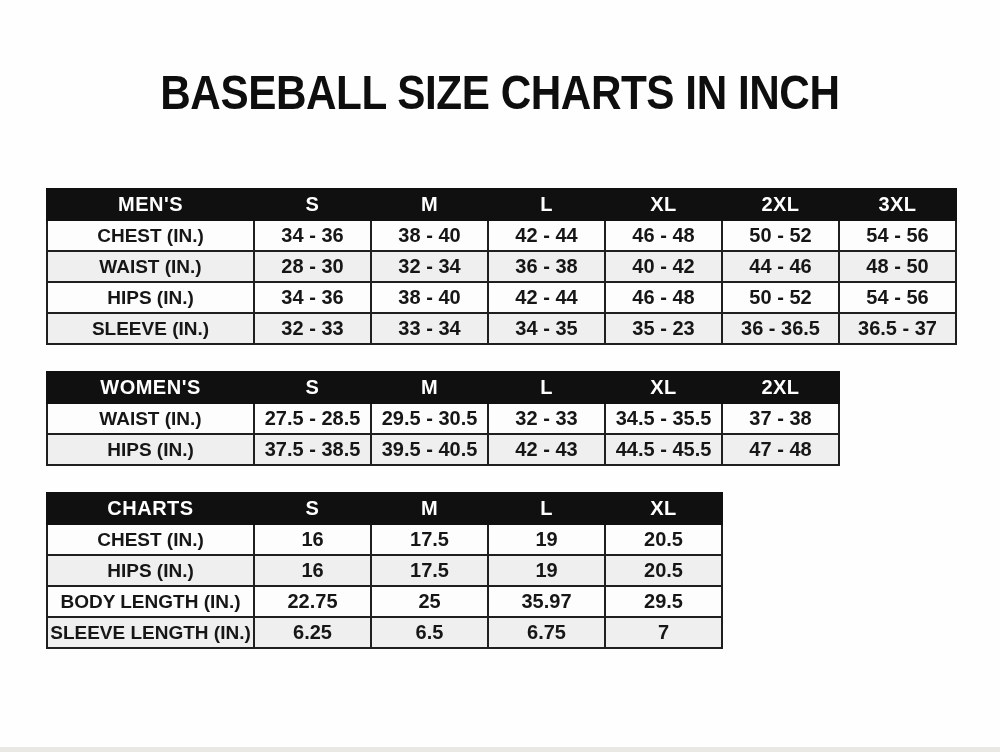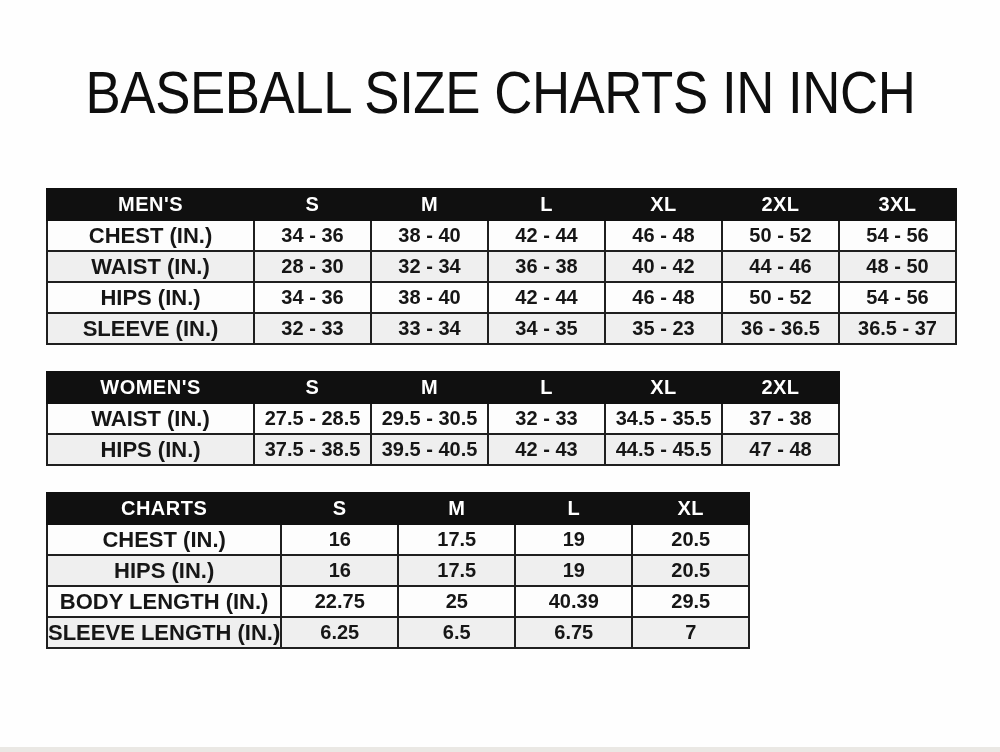--- a/index.html
+++ b/index.html
@@ -12,23 +12,23 @@
   .page {
     position: relative;
     width: 1000px; height: 752px;
     background: #fefefe;
     overflow: hidden;
   }
   .title {
     position: absolute;
     top: 70px; left: 0; width: 100%;
     text-align: center;
-    font-size: 60px;
+    font-size: 48px;
     line-height: 46px;
-    font-weight: normal;
+    font-weight: bold;
     color: #0e0e0e;
   }
   .title .condensed {
     display: inline-block;
     transform: scaleX(0.88);
     transform-origin: center;
     white-space: nowrap;
     letter-spacing: -0.5px;
   }
   .tables {
@@ -56,21 +56,21 @@
     height: 31px;
     font-size: 20px;
     font-weight: bold;
     color: var(--text, #1a1a1a);
     text-align: center;
     vertical-align: middle;
     background: var(--row, #fdfdfd);
     white-space: nowrap;
     overflow: hidden;
   }
-  table.size-table td.row-label { font-size: 22px; }
+  table.size-table td.row-label { font-size: 19px; }
   table.size-table tbody tr:nth-child(even) td { background: var(--row-alt, #efefef); }
   .photo-edge {
     position: absolute;
     left: 0; bottom: 0;
     width: 100%; height: 5px;
     background: #eae8e4;
   }
 </style>
 </head>
 <body>
@@ -205,21 +205,21 @@
             <td class="row-label">HIPS (IN.)</td>
             <td class="value-cell">16</td>
             <td class="value-cell">17.5</td>
             <td class="value-cell">19</td>
             <td class="value-cell">20.5</td>
           </tr>
           <tr>
             <td class="row-label">BODY LENGTH (IN.)</td>
             <td class="value-cell">22.75</td>
             <td class="value-cell">25</td>
-            <td class="value-cell">40.39</td>
+            <td class="value-cell">35.97</td>
             <td class="value-cell">29.5</td>
           </tr>
           <tr>
             <td class="row-label">SLEEVE LENGTH (IN.)</td>
             <td class="value-cell">6.25</td>
             <td class="value-cell">6.5</td>
             <td class="value-cell">6.75</td>
             <td class="value-cell">7</td>
           </tr>
         </tbody>

